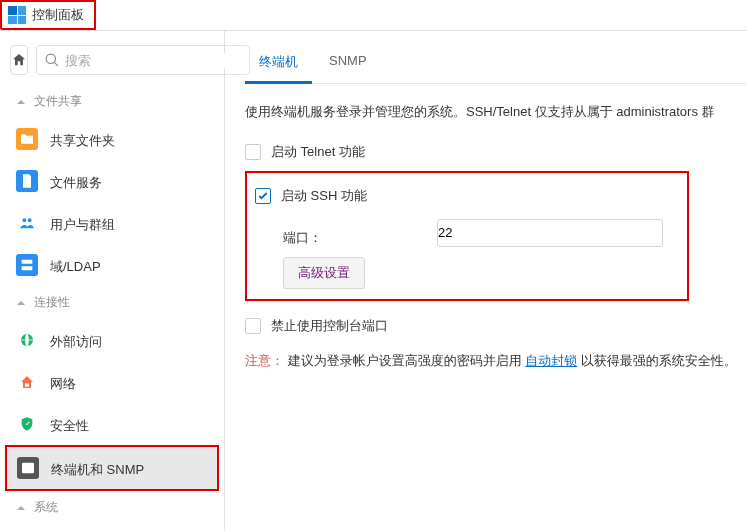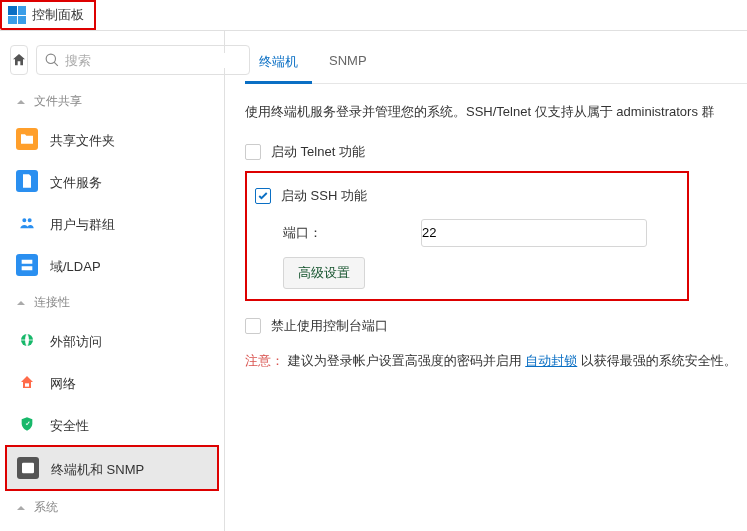--- a/index.html
+++ b/index.html
@@ -49,24 +49,24 @@
     .tab.active { color: #0a6fc4; border-bottom-color: #0a6fc4; font-weight: 500; }
     
     .desc { padding: 18px 0 14px 0; font-size: 13px; color: #333; line-height: 1.6; white-space: nowrap; overflow: hidden; }
     
     .check-row { display: flex; align-items: center; padding: 6px 0; gap: 10px; font-size: 13px; }
     .check-row .cbox { width: 16px; height: 16px; border: 1px solid #ccc; border-radius: 2px; display: flex; align-items: center; justify-content: center; background: #fff; flex-shrink: 0; }
     .check-row .cbox.checked { border-color: #0a6fc4; }
     .check-row .cbox.checked svg { width: 12px; height: 12px; color: #0a6fc4; }
     
     .ssh-group { border: 2px solid #d00; margin-right: 58px; padding: 8px 8px 10px 8px; margin-top: 4px; margin-bottom: 10px; }
-    .field-row { display: flex; align-items: center; padding: 8px 0 10px 28px; gap: 8px; }
+    .field-row { display: flex; align-items: flex-end; padding: 8px 0 10px 28px; gap: 24px; }
     .field-row .flabel { width: 130px; color: #333; }
     .field-row input[type=text] { width: 226px; height: 28px; border: 1px solid #d6d6d6; border-radius: 3px; padding: 0 0; font-size: 13px; }
-    .btn { display: inline-block; padding: 6px 14px; border: 1px solid #d6d6d6; background: #f5f5f5; border-radius: 3px; font-size: 13px; color: #14532d; cursor: pointer; margin-left: 28px; }
+    .btn { display: inline-block; padding: 6px 14px; border: 1px solid #d6d6d6; background: #f5f5f5; border-radius: 3px; font-size: 13px; color: #701a75; cursor: pointer; margin-left: 28px; }
     
     .notice { padding: 10px 0; font-size: 13px; color: #333; line-height: 1.6; white-space: nowrap; }
     .notice .warn { color: #d9534f; }
     .notice a { color: #0a6fc4; text-decoration: underline; cursor: pointer; }
   </style>
 </head>
 <body>
 
 
 

